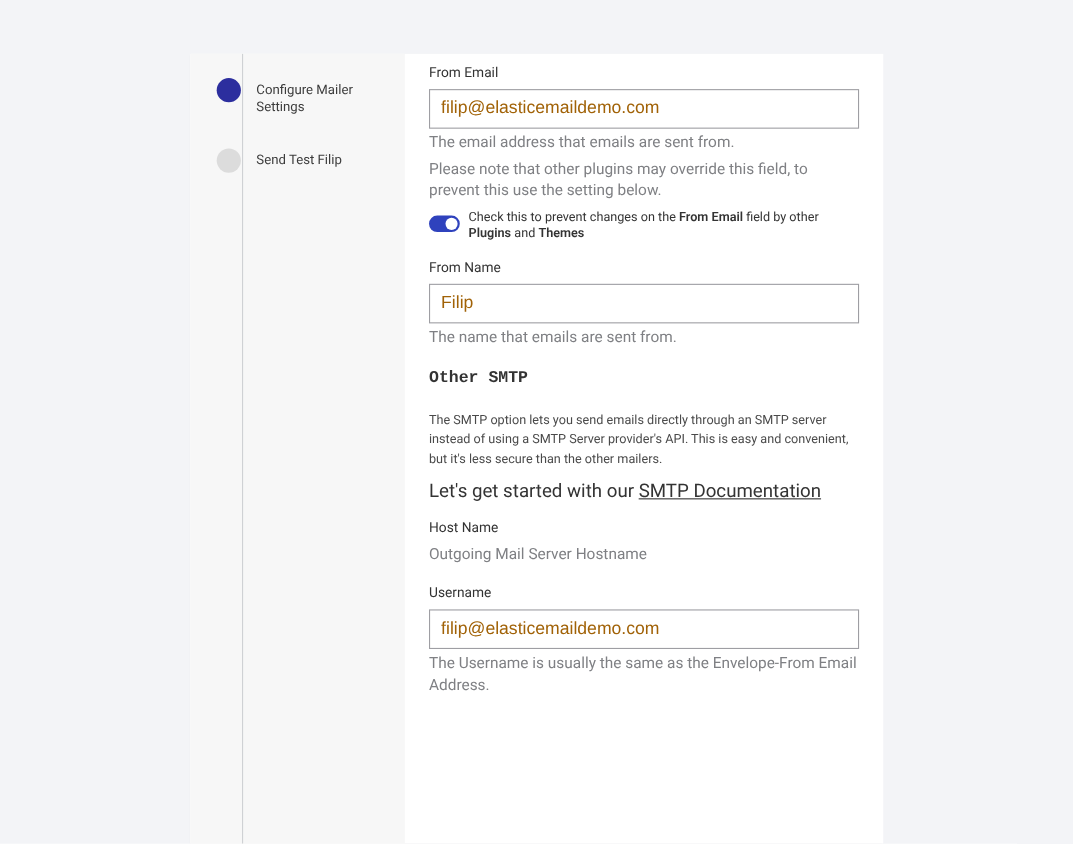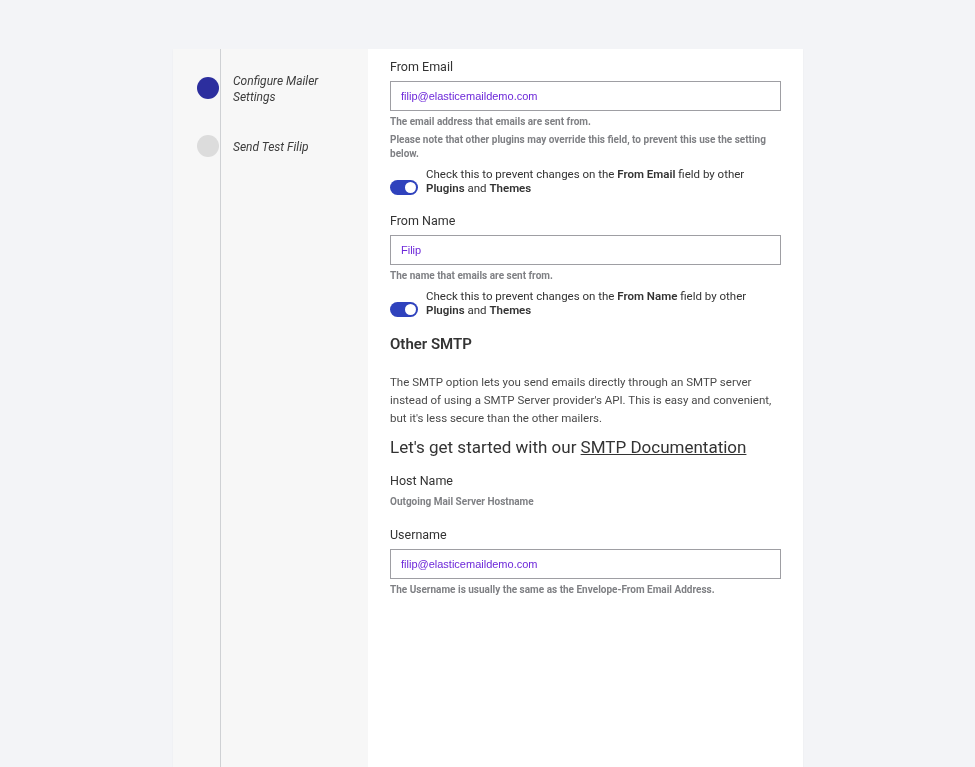--- a/index.html
+++ b/index.html
@@ -33,24 +33,23 @@
     .timeline {
       position: absolute;
       left: 47px;
       top: 0;
       width: 1px;
       height: 100%;
       background: #cfd1d4;
     }
     .step {
       display: flex;
-      align-items: center;
+      align-items: flex-start;
       margin-bottom: 30px;
       position: relative;
-      font-style: italic;
     }
     .step-circle {
       width: 22px;
       height: 22px;
       border-radius: 50%;
       margin-right: 14px;
       z-index: 1;
       flex-shrink: 0;
     }
     .step-circle.active { background: #2c2e9e; }
@@ -79,34 +78,33 @@
       font-size: 12.5px;
       color: #333;
       display: block;
       margin-bottom: 7px;
     }
     .text-input {
       width: 100%;
       padding: 8px 10px;
       border: 1px solid #9e9ea3;
       background: #fff;
-      font-size: 11px;
-      color: #6d28d9;
+      font-size: 16px;
+      color: #a16207;
       outline: none;
     }
     .help {
-      font-size: 10px;
+      font-size: 14px;
       color: #7f8084;
       margin-top: 4px;
       line-height: 1.4;
-      font-weight: bold;
     }
     .toggle-row {
       display: flex;
-      align-items: flex-end;
+      align-items: center;
       margin-top: 6px;
       font-size: 11.5px;
       color: #333;
     }
     .toggle {
       width: 28px;
       height: 15px;
       background: #2f42bd;
       border-radius: 15px;
       position: relative;
@@ -124,20 +122,21 @@
       right: 2px;
       top: 2px;
     }
     .toggle-text b { font-weight: 600; }
     h3.section-title {
       font-size: 15px;
       font-weight: 600;
       color: #333;
       margin-top: 18px;
       margin-bottom: 8px;
+      font-family: Liberation Mono, monospace;
     }
     .section-desc {
       font-size: 11.5px;
       color: #4a4a4a;
       line-height: 1.55;
       margin-bottom: 10px;
       margin-top: 21px;
     }
     .doclink {
       font-size: 17px;
@@ -175,26 +174,20 @@
           <span class="toggle-text">
             <span>Check this to prevent changes on the </span><b>From Email</b><span> field by other </span><b>Plugins</b><span> and </span><b>Themes</b>
           </span>
         </div>
       </div>
 
       <div class="field-group">
         <label class="field-label">From Name</label>
         <input type="text" class="text-input" value="Filip" style="">
         <div class="help">The name that emails are sent from.</div>
-        <div class="toggle-row">
-          <div class="toggle"></div>
-          <span class="toggle-text">
-            <span>Check this to prevent changes on the </span><b>From Name</b><span> field by other </span><b>Plugins</b><span> and </span><b>Themes</b>
-          </span>
-        </div>
       </div>
 
       <h3 class="section-title">Other SMTP</h3>
       <p class="section-desc">The SMTP option lets you send emails directly through an SMTP server instead of using a SMTP Server provider's API. This is easy and convenient, but it's less secure than the other mailers.</p>
       <p class="doclink">
         <span>Let's get started with our </span><a href="#">SMTP Documentation</a>
       </p>
 
       <div class="field-group">
         <label class="field-label">Host Name</label>

